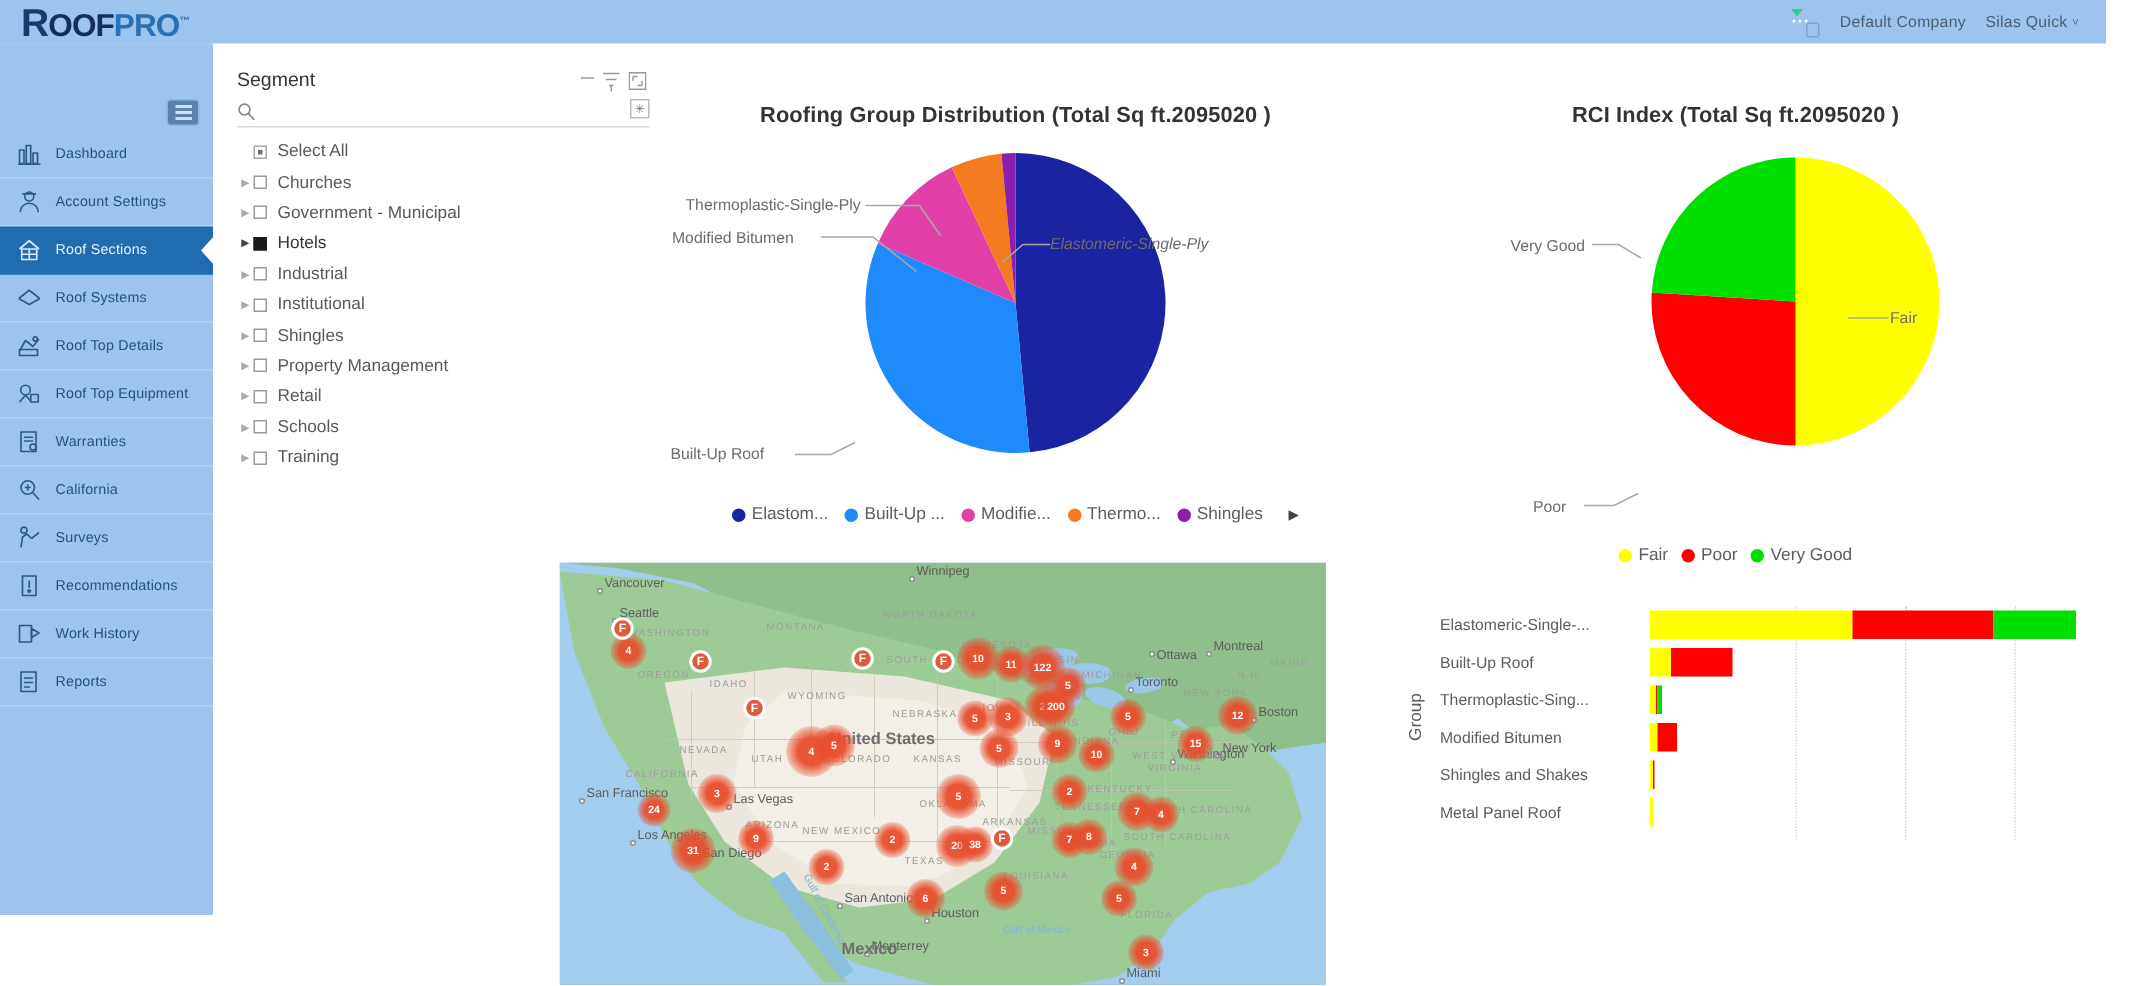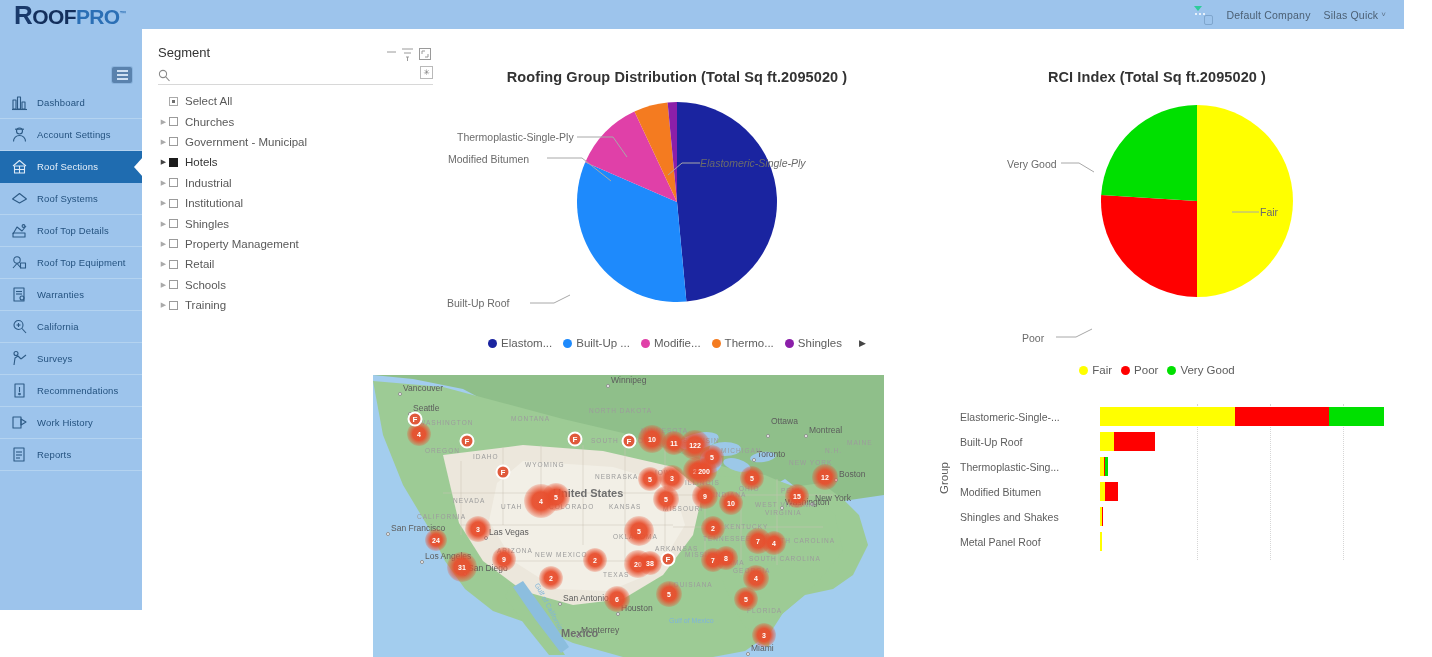--- a/index.html
+++ b/index.html
@@ -635,21 +635,21 @@
           <div class="maplabel mid" style="left: 378px; top: 268px;">Miami</div>
           <div class="citydot" style="left: 375px; top: 279px;"></div>
           <div class="maplabel mid" style="left: 442px; top: 118px;">New York</div>
           <div class="citydot" style="left: 439px; top: 129px;"></div>
           <div class="maplabel mid" style="left: 466px; top: 94px;">Boston</div>
           <div class="citydot" style="left: 463px; top: 105px;"></div>
           <div class="maplabel mid" style="left: 412px; top: 122px;">Washington</div>
           <div class="citydot" style="left: 409px; top: 133px;"></div>
           <div class="maplabel mid" style="left: 384px; top: 74px;">Toronto</div>
           <div class="citydot" style="left: 381px; top: 85px;"></div>
-          <div class="maplabel mid" style="left: 398px; top: 41px;">Ottawa</div>
+          <div class="maplabel mid" style="left: 398px; top: 56px;">Ottawa</div>
           <div class="citydot" style="left: 395px; top: 61px;"></div>
           <div class="maplabel mid" style="left: 436px; top: 50px;">Montreal</div>
           <div class="citydot" style="left: 433px; top: 61px;"></div>
           <div class="maplabel mid" style="left: 238px; top: 0px;">Winnipeg</div>
           <div class="citydot" style="left: 235px; top: 11px;"></div>
           <div class="maplabel state" style="left: 46px; top: 44px;">WASHINGTON</div>
           <div class="maplabel state" style="left: 52px; top: 72px;">OREGON</div>
           <div class="maplabel state" style="left: 100px; top: 78px;">IDAHO</div>
           <div class="maplabel state" style="left: 138px; top: 40px;">MONTANA</div>
           <div class="maplabel state" style="left: 152px; top: 86px;">WYOMING</div>

